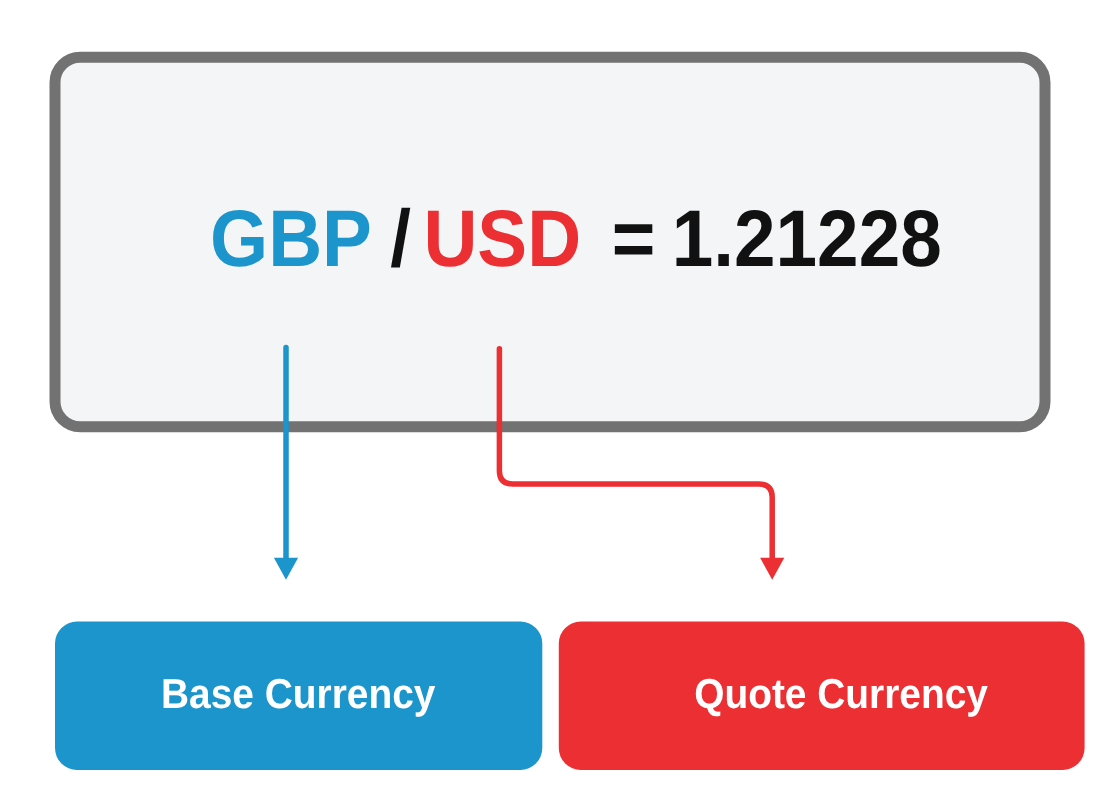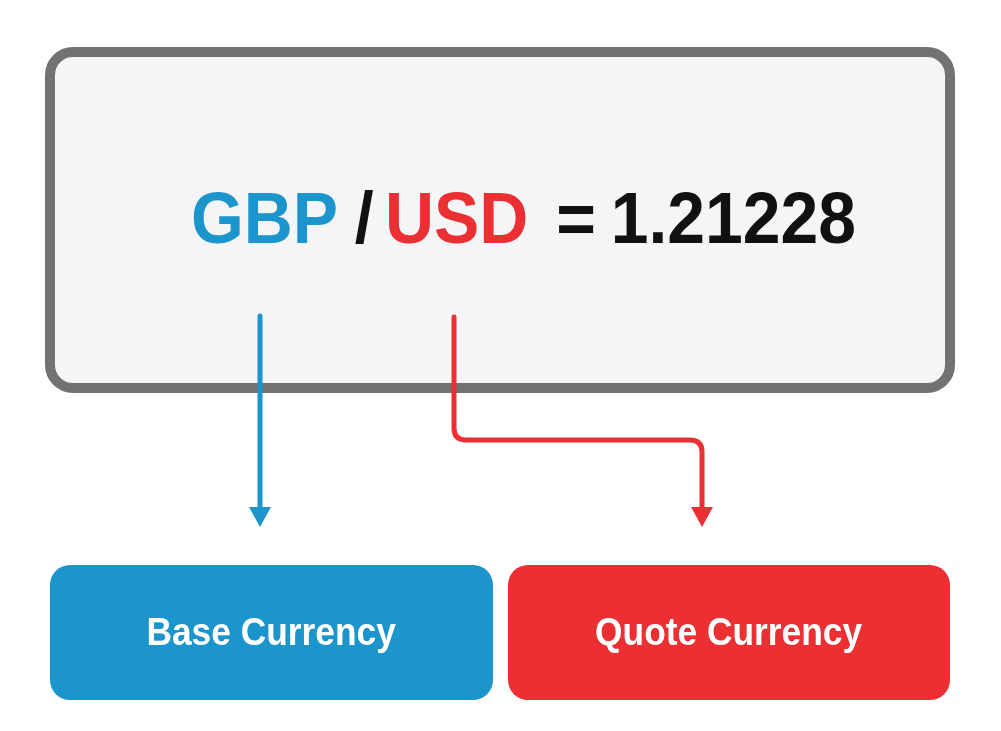--- a/index.html
+++ b/index.html
@@ -26,21 +26,21 @@
     svg.arrows { position: absolute; left: 0; top: 0; }
     .card {
       position: absolute; top: 545px; height: 135px; border-radius: 20px;
       display: flex; align-items: center; justify-content: center;
       color: #ffffff; font-weight: bold; font-size: 38px;
       font-family: "Liberation Sans", sans-serif;
       margin-top: 20px;
     }
     .card span { display: inline-block; transform: scaleX(0.93); }
     .card-base { left: 50px; width: 443px; background: #1b95cb; }
-    .card-quote { left: 508px; width: 442px; background: #ec2f33; }
+    .card-quote { left: 508px; width: 442px; background: #ec2f33; padding-left: 36px; }
   </style>
 </head>
 <body>
 
 <div class="rate-box"></div>
 
 <div class="equation">
   <span class="base">GBP</span><span class="slash">/</span><span class="quote">USD</span><span class="eq">=</span><span class="value">1.21228</span>
 </div>
 

